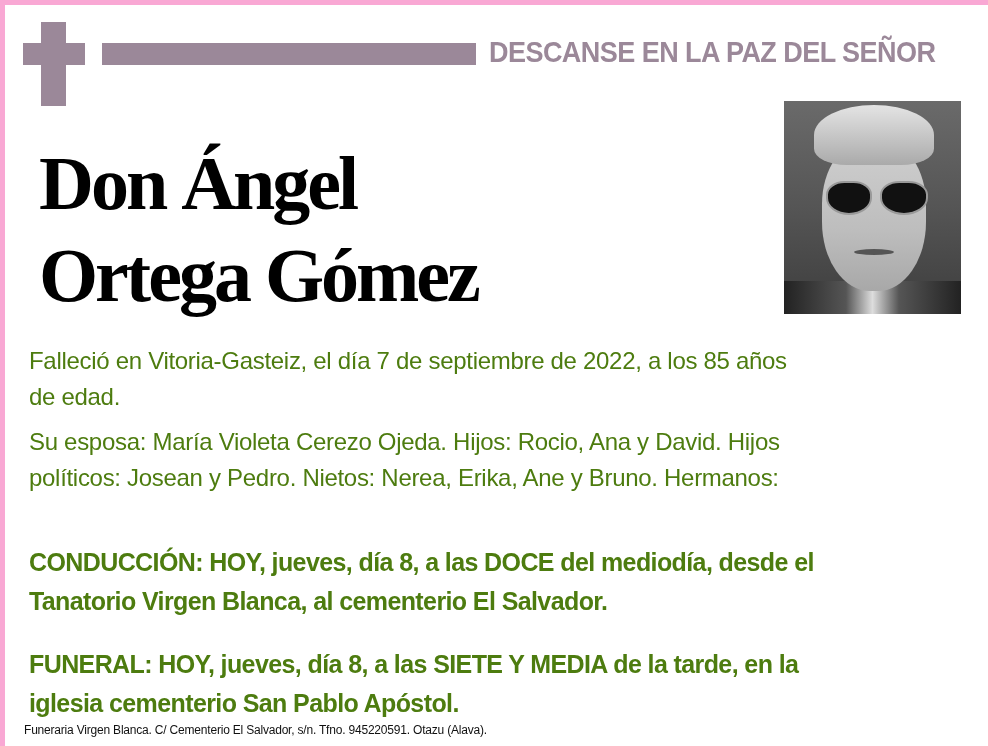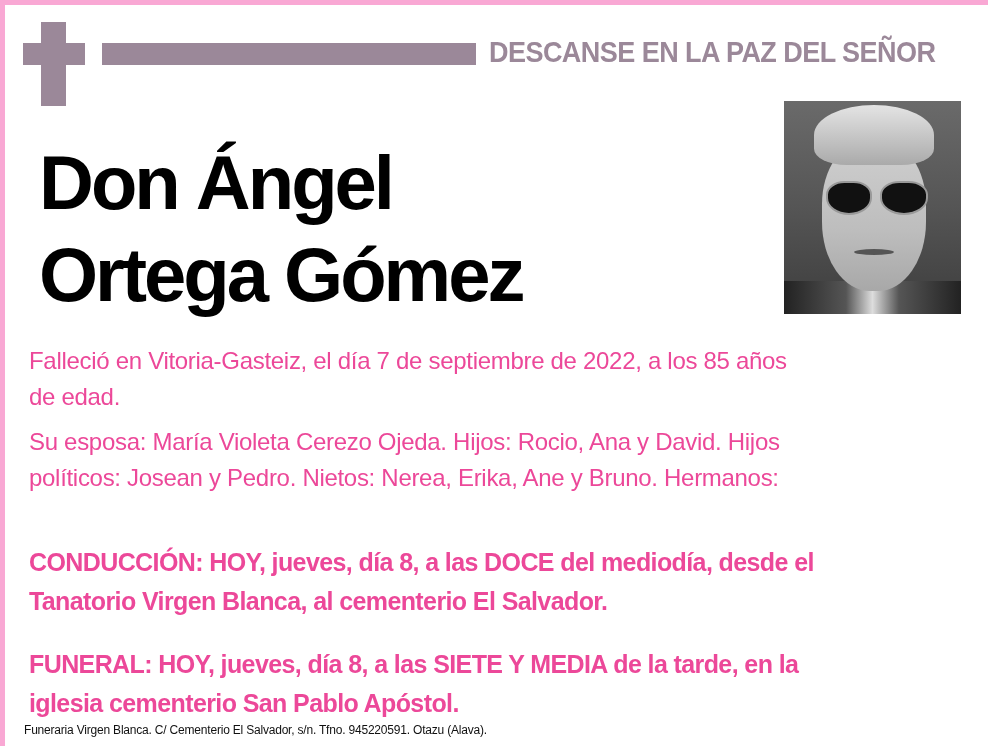--- a/index.html
+++ b/index.html
@@ -12,21 +12,21 @@
     .cross-h { position: absolute; left: 18px; top: 38px; width: 62px; height: 22px; background: #9b8899; }
     .bar { position: absolute; left: 97px; top: 38px; width: 374px; height: 22px; background: #9b8899; }
     .motto {
       position: absolute; left: 484px; top: 30px; width: 470px;
       font-family: "Liberation Sans", sans-serif; font-weight: bold;
       font-size: 30px; letter-spacing: -0.6px; color: #9b8899; white-space: nowrap;
       transform: scaleX(0.9); transform-origin: left center;
     }
     .name {
       position: absolute; left: 34px; top: 132px;
-      font-family: Liberation Sans, sans-serif; font-weight: bold;
+      font-family: Liberation Serif, serif; font-weight: bold;
       font-size: 76px; line-height: 92px; color: #000; letter-spacing: -3px;
       white-space: nowrap;
     }
     .photo {
       position: absolute; left: 779px; top: 96px; width: 177px; height: 213px;
       overflow: hidden;
       background:
         radial-gradient(ellipse 36% 44% at 52% 52%, #d8d8d8 0%, #bcbcbc 55%, rgba(0,0,0,0) 70%),
         radial-gradient(ellipse 60% 22% at 50% 100%, #2a2a2a 0%, #444 60%, rgba(0,0,0,0) 80%),
         linear-gradient(180deg, #6a6a6a 0%, #555 50%, #3d3d3d 100%);
@@ -44,21 +44,21 @@
     .photo .lens {
       position: absolute; top: 80px; width: 42px; height: 30px;
       border-radius: 40% 40% 50% 50%; background: #111; border: 2px solid #999;
     }
     .photo .lens.l { left: 42px; }
     .photo .lens.r { left: 96px; width: 44px; }
     .photo .mouth { position: absolute; left: 70px; top: 148px; width: 40px; height: 6px; border-radius: 50%; background: #555; }
     .photo .collar { position: absolute; left: 0; top: 180px; width: 177px; height: 40px; background: linear-gradient(90deg,#222 0%,#555 35%,#ddd 50%,#555 65%,#222 100%); }
     .text-block {
       position: absolute; left: 24px; width: 940px;
-      font-family: "Liberation Sans", sans-serif; color: #ec4899;
+      font-family: "Liberation Sans", sans-serif; color: #4d7c0f;
     }
     .p1 { top: 338px; font-size: 24px; line-height: 36px; letter-spacing: -0.3px; }
     .p2 { top: 419px; font-size: 24px; line-height: 36px; letter-spacing: -0.3px; }
     .p3 { top: 538px; font-size: 25px; line-height: 39px; font-weight: bold; letter-spacing: -0.6px; }
     .p4 { top: 621px; font-size: 25px; line-height: 39px; font-weight: bold; letter-spacing: -0.6px; margin-top: 19px; }
     .p1 span, .p2 span, .p3 span, .p4 span { display: block; white-space: nowrap; }
     .footer {
       position: absolute; left: 19px; top: 718px;
       font-family: "Liberation Sans", sans-serif; font-size: 12px; color: #111;
       white-space: nowrap; letter-spacing: -0.2px;

